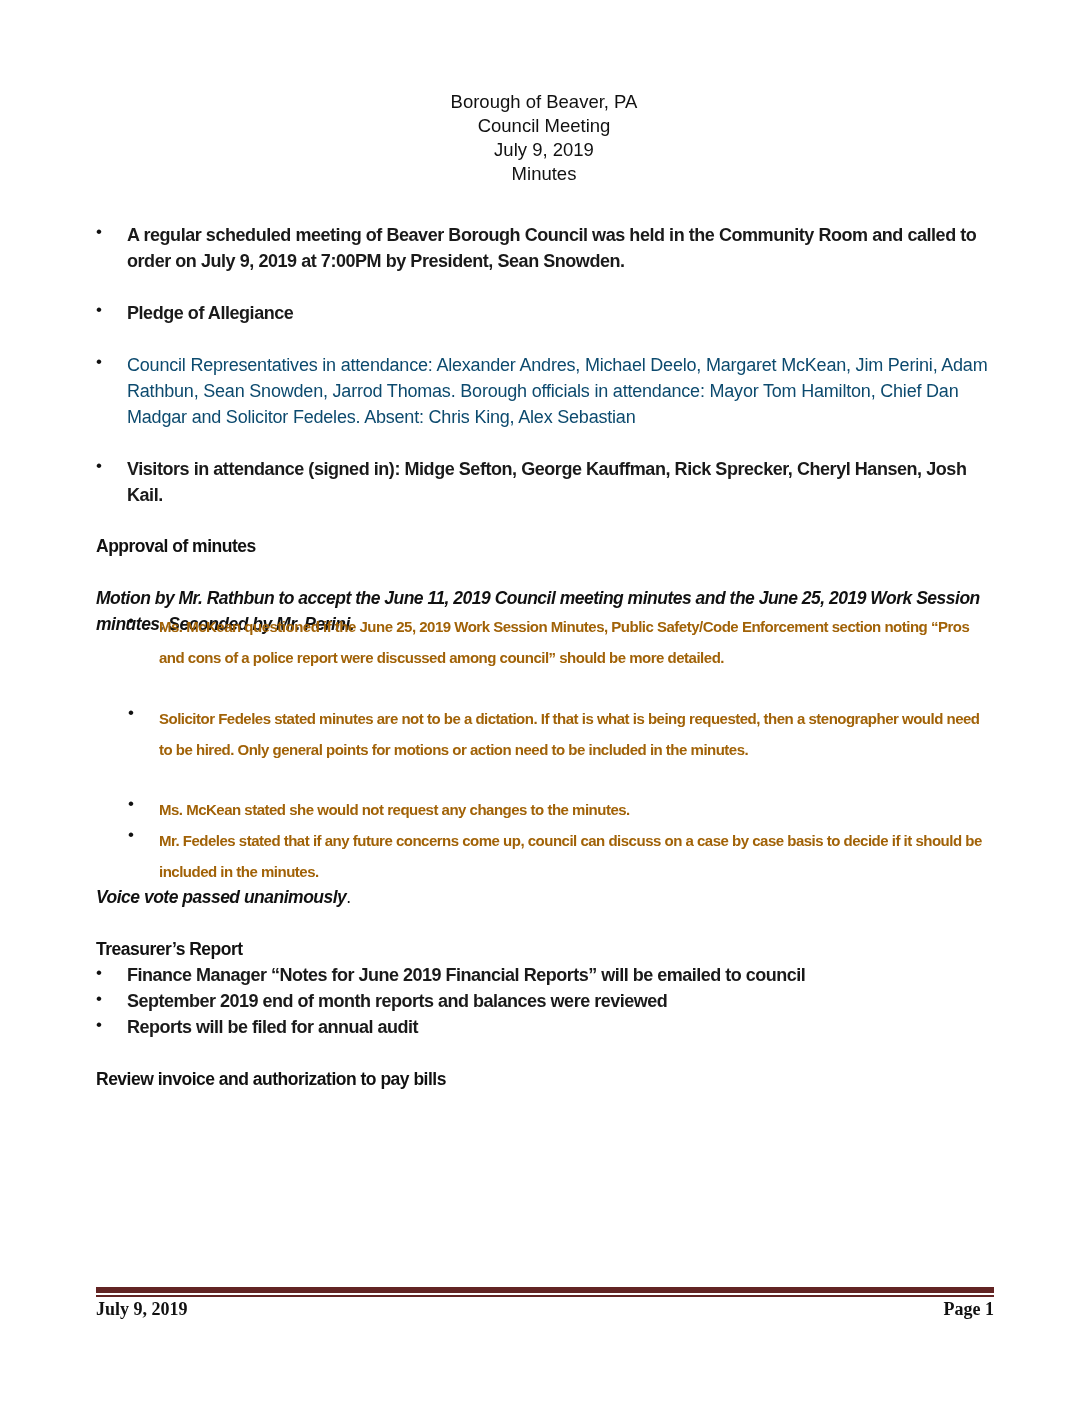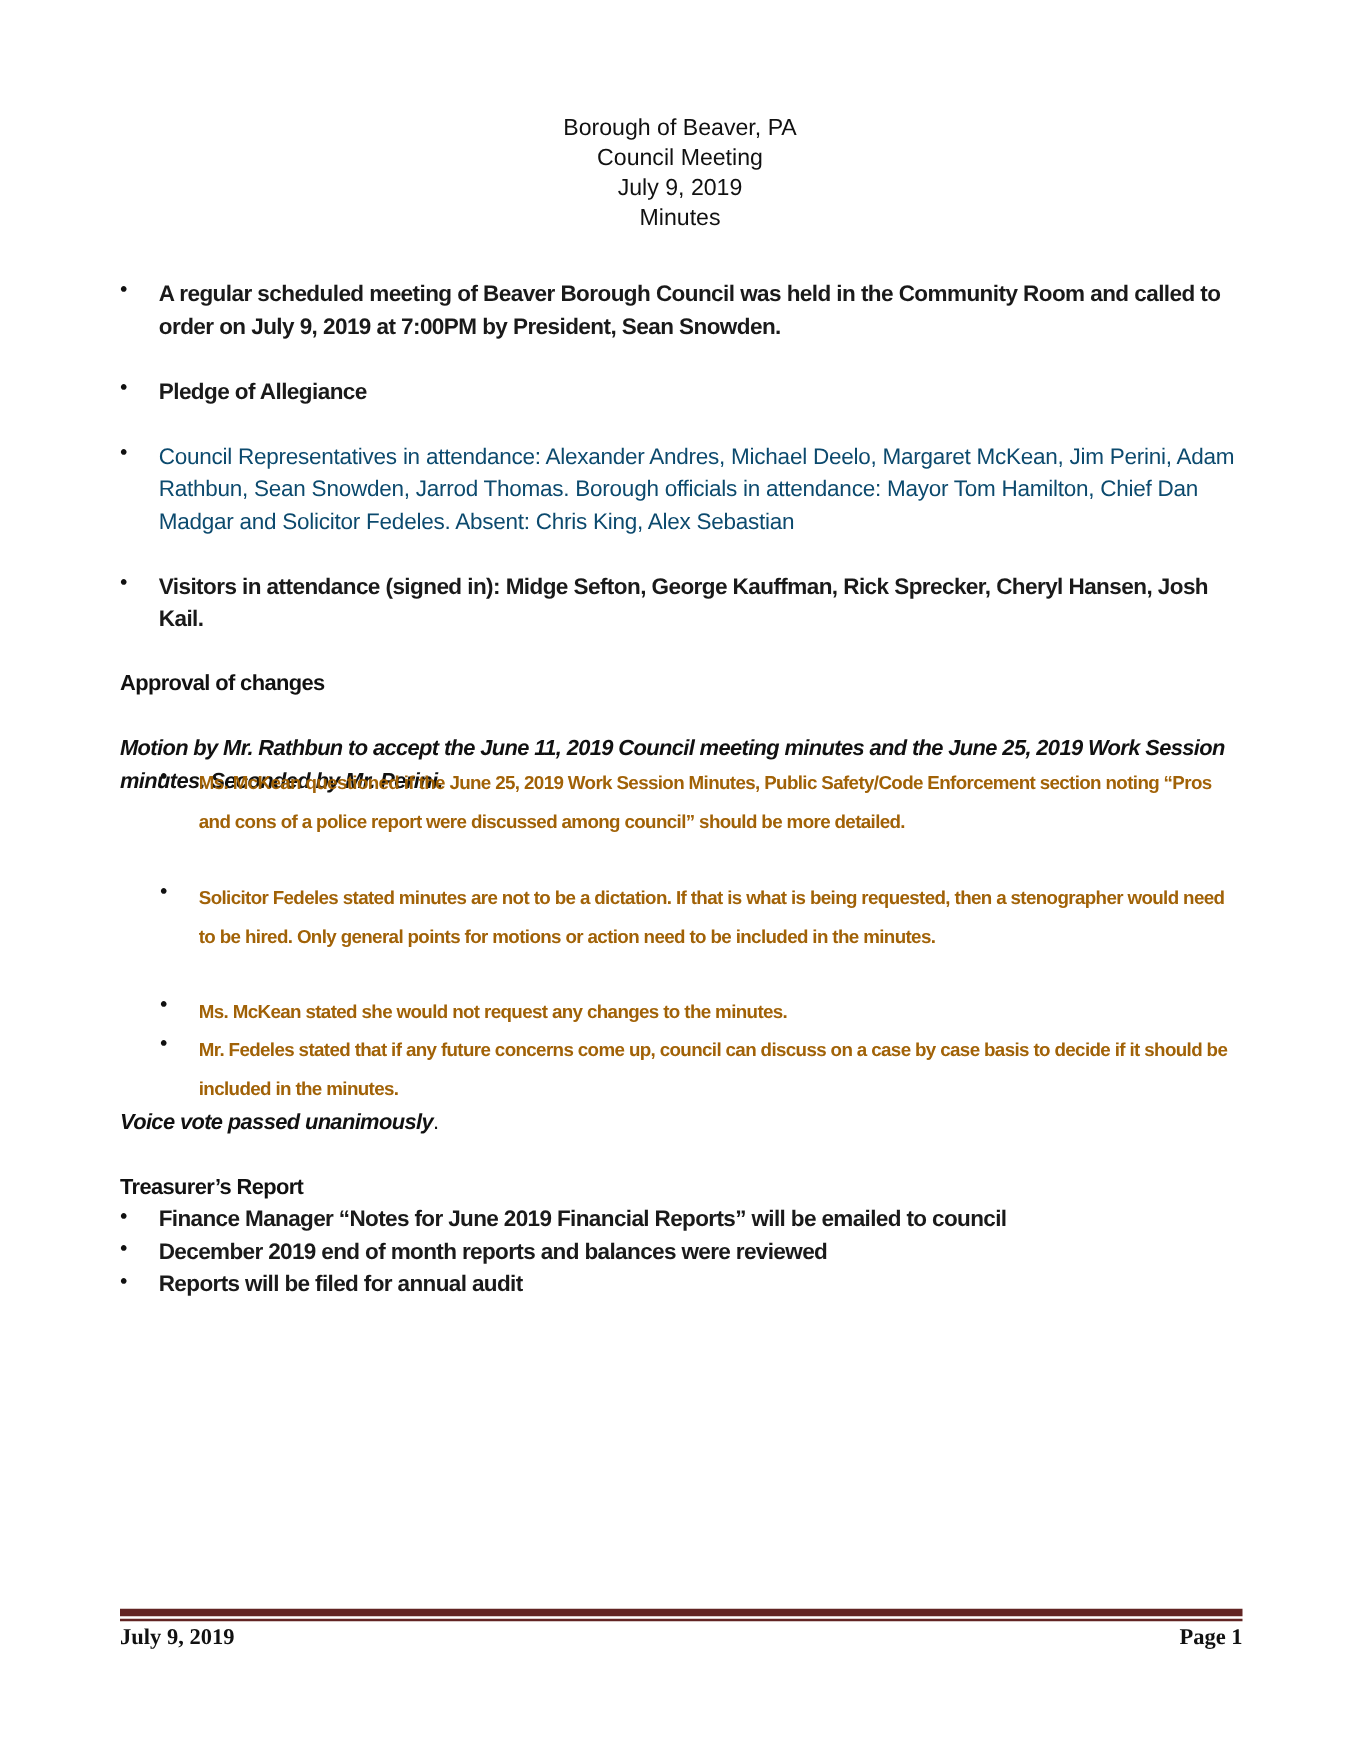--- a/index.html
+++ b/index.html
@@ -79,21 +79,21 @@
   </div>
   <div class="bullet-row" style="top:352px;">
     <span class="dot">•</span>
     <span class="txt light">Council Representatives in attendance: Alexander Andres, Michael Deelo, Margaret McKean, Jim Perini, Adam Rathbun, Sean Snowden, Jarrod Thomas.  Borough officials in attendance:  Mayor Tom Hamilton, Chief Dan Madgar and Solicitor Fedeles.   Absent:  Chris King, Alex Sebastian</span>
   </div>
   <div class="bullet-row" style="top:456px;">
     <span class="dot">•</span>
     <span class="txt">Visitors in attendance (signed in):  Midge Sefton, George Kauffman, Rick Sprecker, Cheryl Hansen, Josh Kail.</span>
   </div>
 
-  <div class="section-head" style="top:536px;">Approval of changes</div>
+  <div class="section-head" style="top:536px;">Approval of minutes</div>
   <div class="motion" style="top:559px;margin-top:26px;">Motion by Mr. Rathbun to accept the June 11, 2019 Council meeting minutes and the June 25, 2019 Work Session minutes.  Seconded by Mr. Perini.</div>
 
   <div class="sub-row" style="top:611px;">
     <span class="dot">•</span>
     <span class="txt">Ms. McKean questioned if the June 25, 2019 Work Session Minutes, Public Safety/Code Enforcement section noting “Pros and cons of a police report were discussed among council” should be more detailed.</span>
   </div>
   <div class="sub-row" style="top:703px;">
     <span class="dot">•</span>
     <span class="txt">Solicitor Fedeles stated minutes are not to be a dictation.  If that is what is being requested, then a stenographer would need to be hired.  Only general points for motions or action need to be included in the minutes.</span>
   </div>
@@ -109,26 +109,27 @@
     <span style="font-style:italic; font-weight:bold;">Voice vote passed unanimously</span><span>.</span>
   </div>
 
   <div class="section-head" style="top:939px;">Treasurer’s Report</div>
   <div class="tr-row" style="top:963px;">
     <span class="dot">•</span>
     <span class="txt">Finance Manager “Notes for June 2019 Financial Reports” will be emailed to council</span>
   </div>
   <div class="tr-row" style="top:989px;">
     <span class="dot">•</span>
-    <span class="txt">December 2019 end of month reports and balances were reviewed</span>
+    <span class="txt">September 2019 end of month reports and balances were reviewed</span>
   </div>
   <div class="tr-row" style="top:1015px;">
     <span class="dot">•</span>
     <span class="txt">Reports will be filed for annual audit</span>
   </div>
 
+  <div class="section-head" style="top:1069px;">Review invoice and authorization to pay bills</div>
 
   <div class="footer-rule-thick"></div>
   <div class="footer-rule-thin"></div>
   <div class="footer-left">July 9, 2019</div>
   <div class="footer-right">Page 1</div>
 
 </div>
 
 </body></html>

